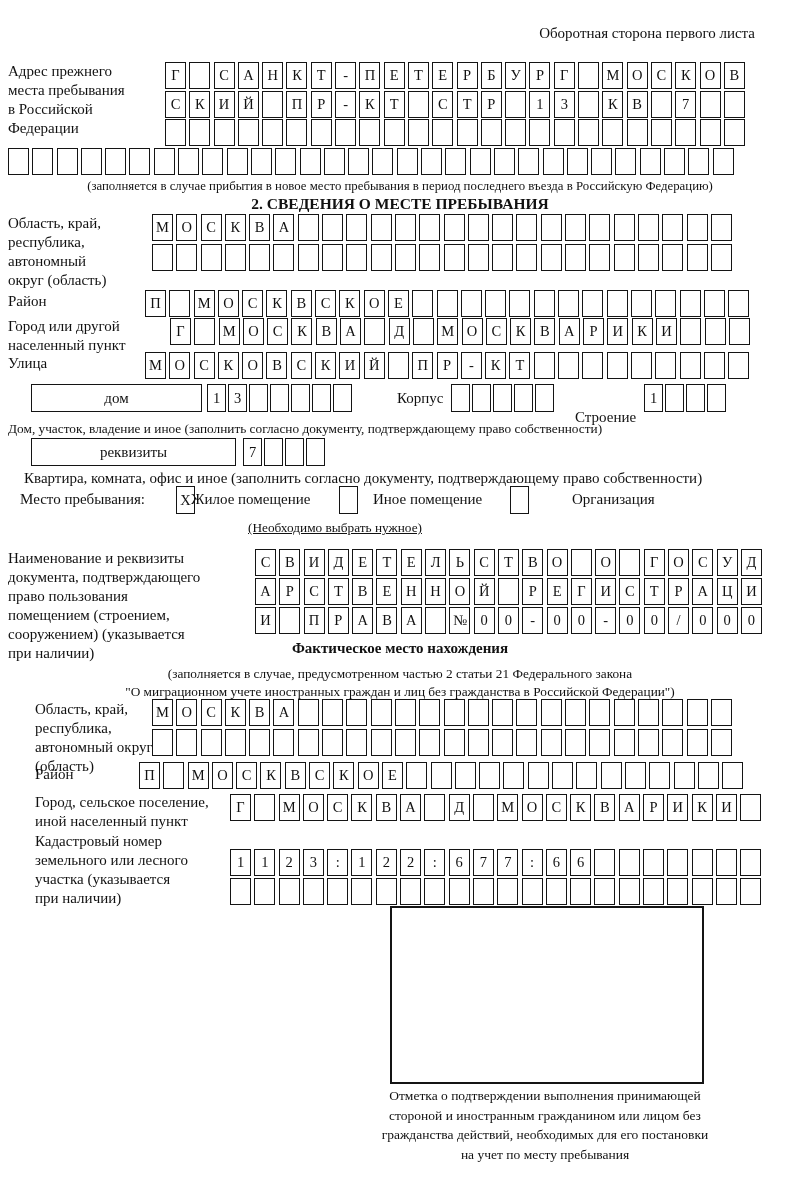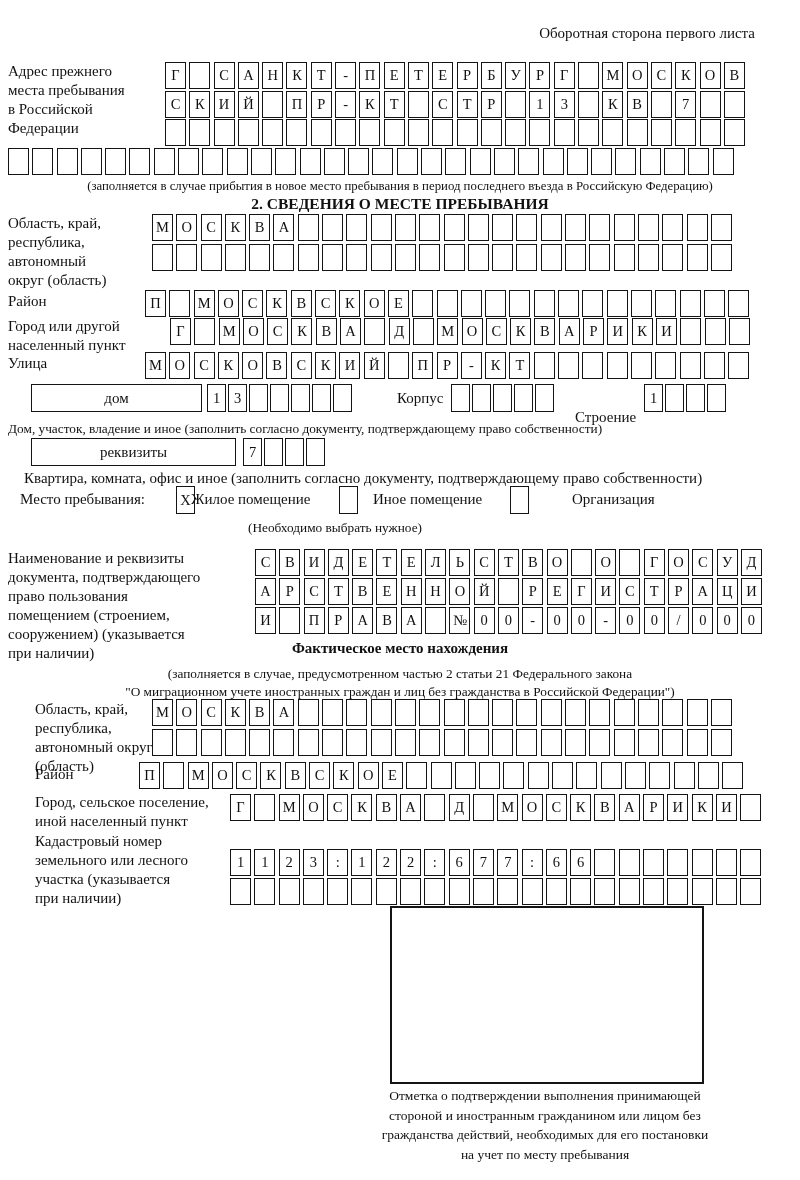--- a/index.html
+++ b/index.html
@@ -329,21 +329,21 @@
     </div>
   <div class="lbl" style="top:490px;left:191px;">Жилое помещение</div>
   <div class="grid-row small" style="top:486px;left:339px;">
       <div class="cell"></div>
     </div>
   <div class="lbl" style="top:490px;left:373px;">Иное помещение</div>
   <div class="grid-row small" style="top:486px;left:510px;">
       <div class="cell"></div>
     </div>
   <div class="lbl" style="top:490px;left:556px;margin-left:16px;">Организация</div>
-  <div class="note" style="top:520px;left:185px;width:300px;text-align:center;font-size:13.3px;">(Необходимо выбрать нужное)</div>
+  <div class="note" style="top:520px;left:185px;width:300px;text-align:center;font-size:13.3px;text-decoration:underline;">(Необходимо выбрать нужное)</div>
 
   <div class="lbl" style="top:549px;left:8px;width:225px;">Наименование и реквизиты
 документа, подтверждающего
 право пользования
 помещением (строением,
 сооружением) (указывается
 при наличии)</div>
   <div class="grid-row thick" style="top:549px;left:255px;">
       <div class="cell">С</div>
       <div class="cell">В</div>

